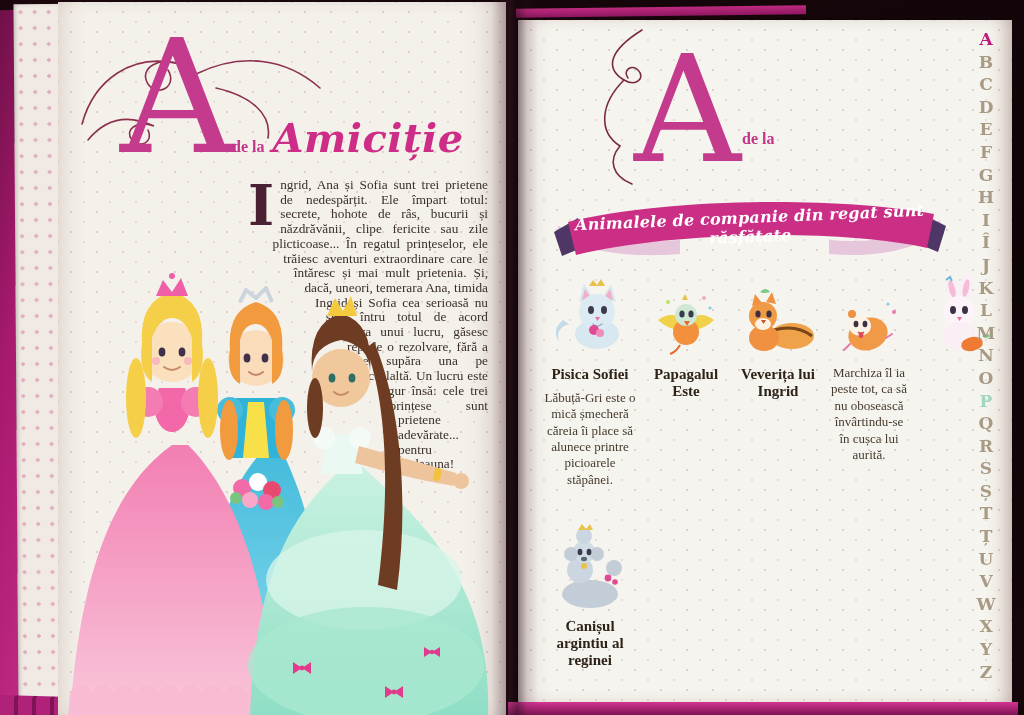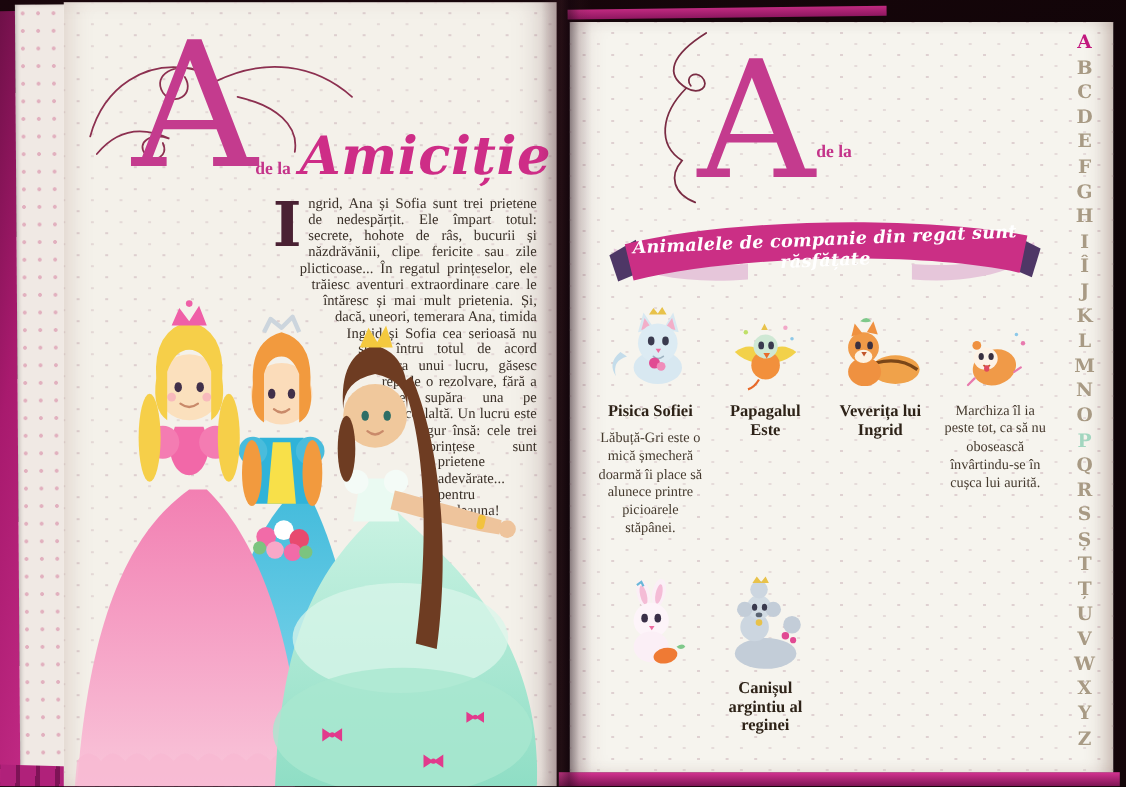--- a/index.html
+++ b/index.html
@@ -42,21 +42,21 @@
     box-shadow:inset 22px 0 26px -16px rgba(90,45,55,.30), inset -16px 0 20px -12px rgba(110,70,60,.45); }
 
   
   .big-letter { position:absolute; font-family:"DejaVu Serif", serif; color:#c43b8e;
     font-size:158px; line-height:1; font-weight:400; }
   .lp-letter { left:62px; top:16px; }
   .rp-letter { left:116px; top:16px; font-size:148px; }
   .flourish { position:absolute; }
   .title-sub { position:absolute; display:flex; align-items:baseline; gap:8px; white-space:nowrap; }
   .dela { font-size:16px; font-weight:bold; color:#c4348a; font-family:Liberation Serif, serif; }
-  .script-title { font-size:48px; font-weight:bold; font-style:italic; color:#ce2d87;
+  .script-title { font-size:40px; font-weight:bold; font-style:italic; color:#ce2d87;
     font-family:"DejaVu Serif", serif; letter-spacing:.5px; }
   .lp-sub { left:174px; top:112px; }
   .rp-sub { left:224px; top:110px; }
 
   
   .lp-text { position:absolute; left:190px; top:176px; width:240px;
     font-size:13.3px; line-height:14.7px; text-align:justify; color:#3a3028; }
   .dropcap { float:left; font-family:"DejaVu Serif", serif; font-weight:bold;
     font-size:56px; line-height:50px; color:#4a2133; padding:2px 6px 0 0; }
   .wrap-spacer { float:left; clear:left; width:150px; height:250px;
@@ -65,21 +65,21 @@
 
   
   .banner { position:absolute; left:28px; top:168px; width:408px; height:80px; }
   .banner svg { position:absolute; inset:0; }
   .banner-text { position:absolute; left:24px; right:24px; top:20px; text-align:center;
     color:#ffffff; font-size:16px; font-style:italic; font-weight:bold;
     font-family:"DejaVu Serif", serif; transform:rotate(-2.4deg); letter-spacing:.2px; }
 
   
   .pets { position:absolute; left:26px; top:246px; width:408px;
-    display:grid; grid-template-columns:repeat(4,1fr); column-gap:10px; row-gap:30px; }
+    display:grid; grid-template-columns:repeat(5,1fr); column-gap:10px; row-gap:30px; }
   .pet { text-align:center; }
   .pet-art { height:92px; display:flex; align-items:flex-end; justify-content:center; }
   .pet-name { font-size:15px; font-weight:bold; color:#2e2318; line-height:1.12;
     font-family:"Liberation Serif", serif; margin-top:8px; }
   .pet-desc { font-size:13px; color:#453a2e; line-height:1.26; margin-top:7px; }
 
   
   .alphabet { position:absolute; right:8px; top:8px; width:36px; text-align:center;
     font-family:"DejaVu Serif", serif; font-weight:bold; font-size:17px;
     line-height:22.6px; color:#a89a84; }
@@ -253,21 +253,21 @@
             <path d="M42,14 L46,8 L50,13 L54,7 L58,14 Z" fill="#e8c24a"></path>
             <ellipse cx="44" cy="38" rx="3" ry="4" fill="#3a3a4e"></ellipse>
             <ellipse cx="57" cy="38" rx="3" ry="4" fill="#3a3a4e"></ellipse>
             <polygon points="48,45 53,45 50.5,49" fill="#ef6ba0"></polygon>
             <path d="M46,52 Q50,56 55,52" fill="none" stroke="#9fb4c2" stroke-width="1.6" stroke-linecap="round"></path>
             <circle cx="47" cy="58" r="5" fill="#e14a93"></circle>
             <circle cx="53" cy="61" r="4" fill="#f08cba"></circle>
           </svg>
         </div>
         <div class="pet-name">Pisica Sofiei</div>
-        <div class="pet-desc">Lăbuță-Gri este o mică șmecheră doarmă îi place să alunece printre picioarele stăpânei.</div>
+        <div class="pet-desc">Lăbuță-Gri este o mică șmecheră căreia îi place să alunece printre picioarele stăpânei.</div>
       </div>
 
       <div class="pet">
         <div class="pet-art">
           <svg width="80" height="70" viewBox="0 0 80 70">
             <path d="M12,32 Q26,22 36,32 L32,42 Q20,40 12,32 Z" fill="#f2d14a"></path>
             <path d="M68,32 Q54,22 44,32 L48,42 Q60,40 68,32 Z" fill="#f2d14a"></path>
             <circle cx="40" cy="44" r="13" fill="#f2903c"></circle>
             <circle cx="40" cy="27" r="11" fill="#cfe8d4"></circle>
             <path d="M36,12 L39,6 L42,12 Z" fill="#e8c24a"></path>

